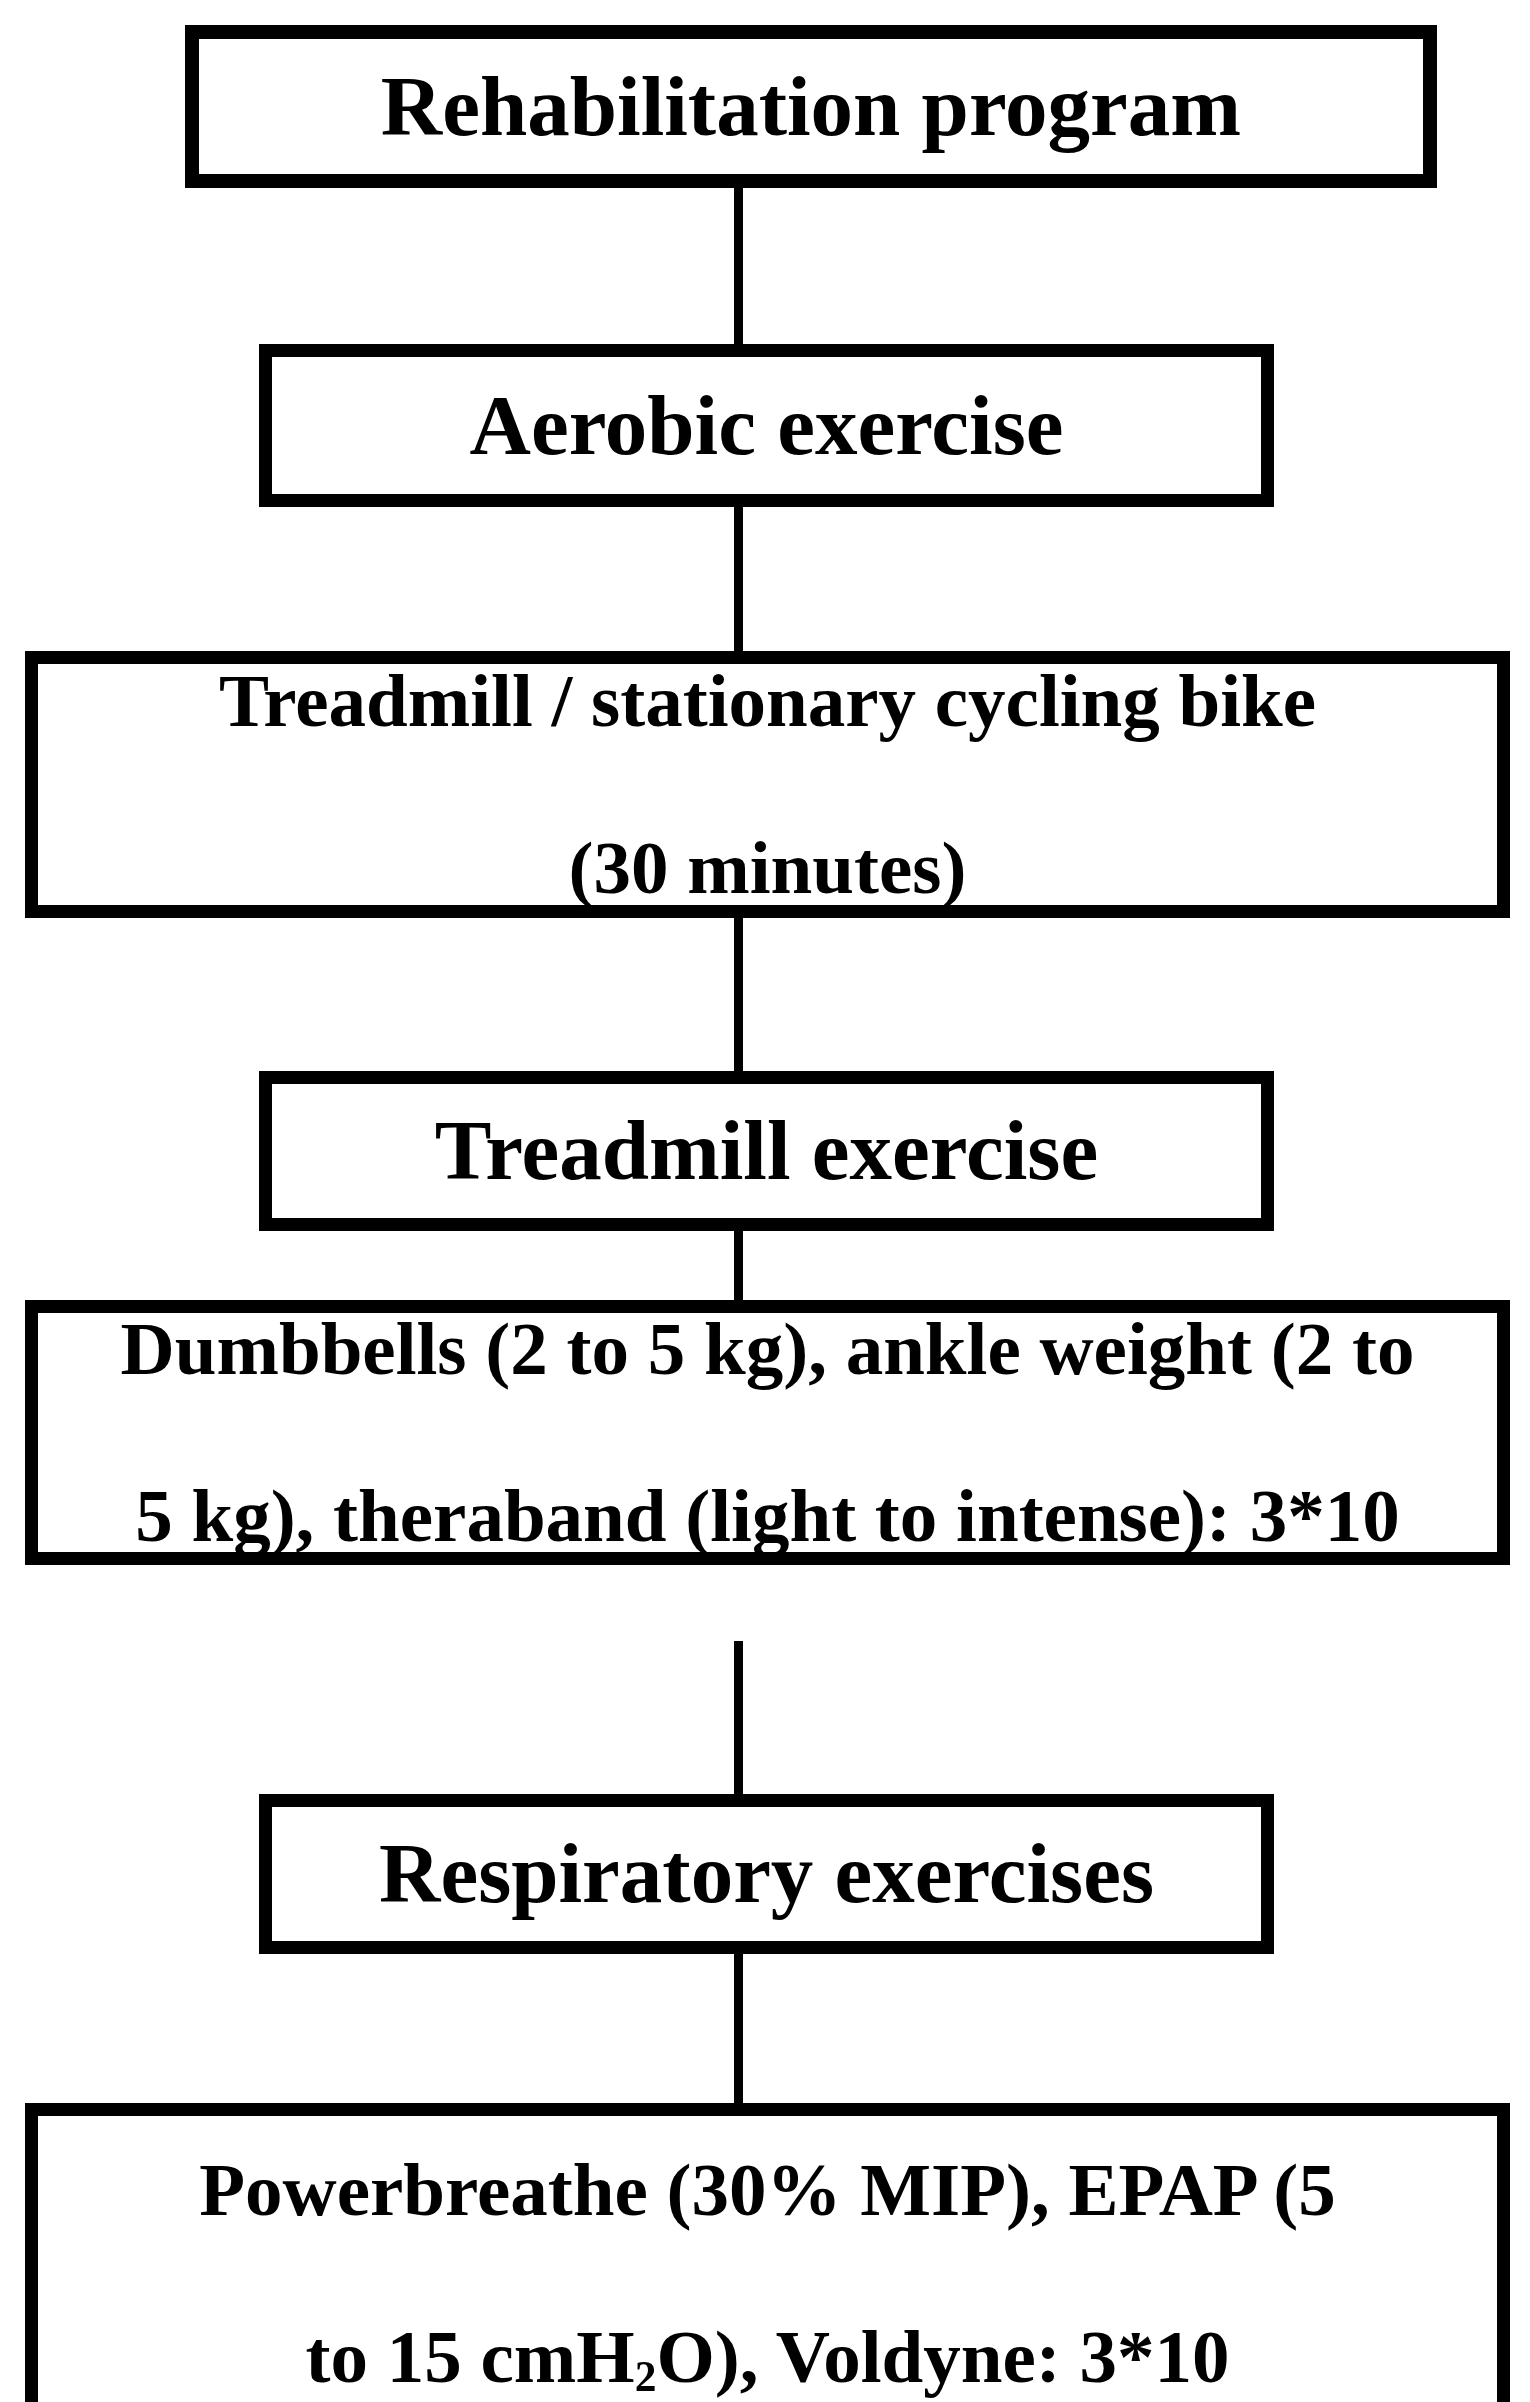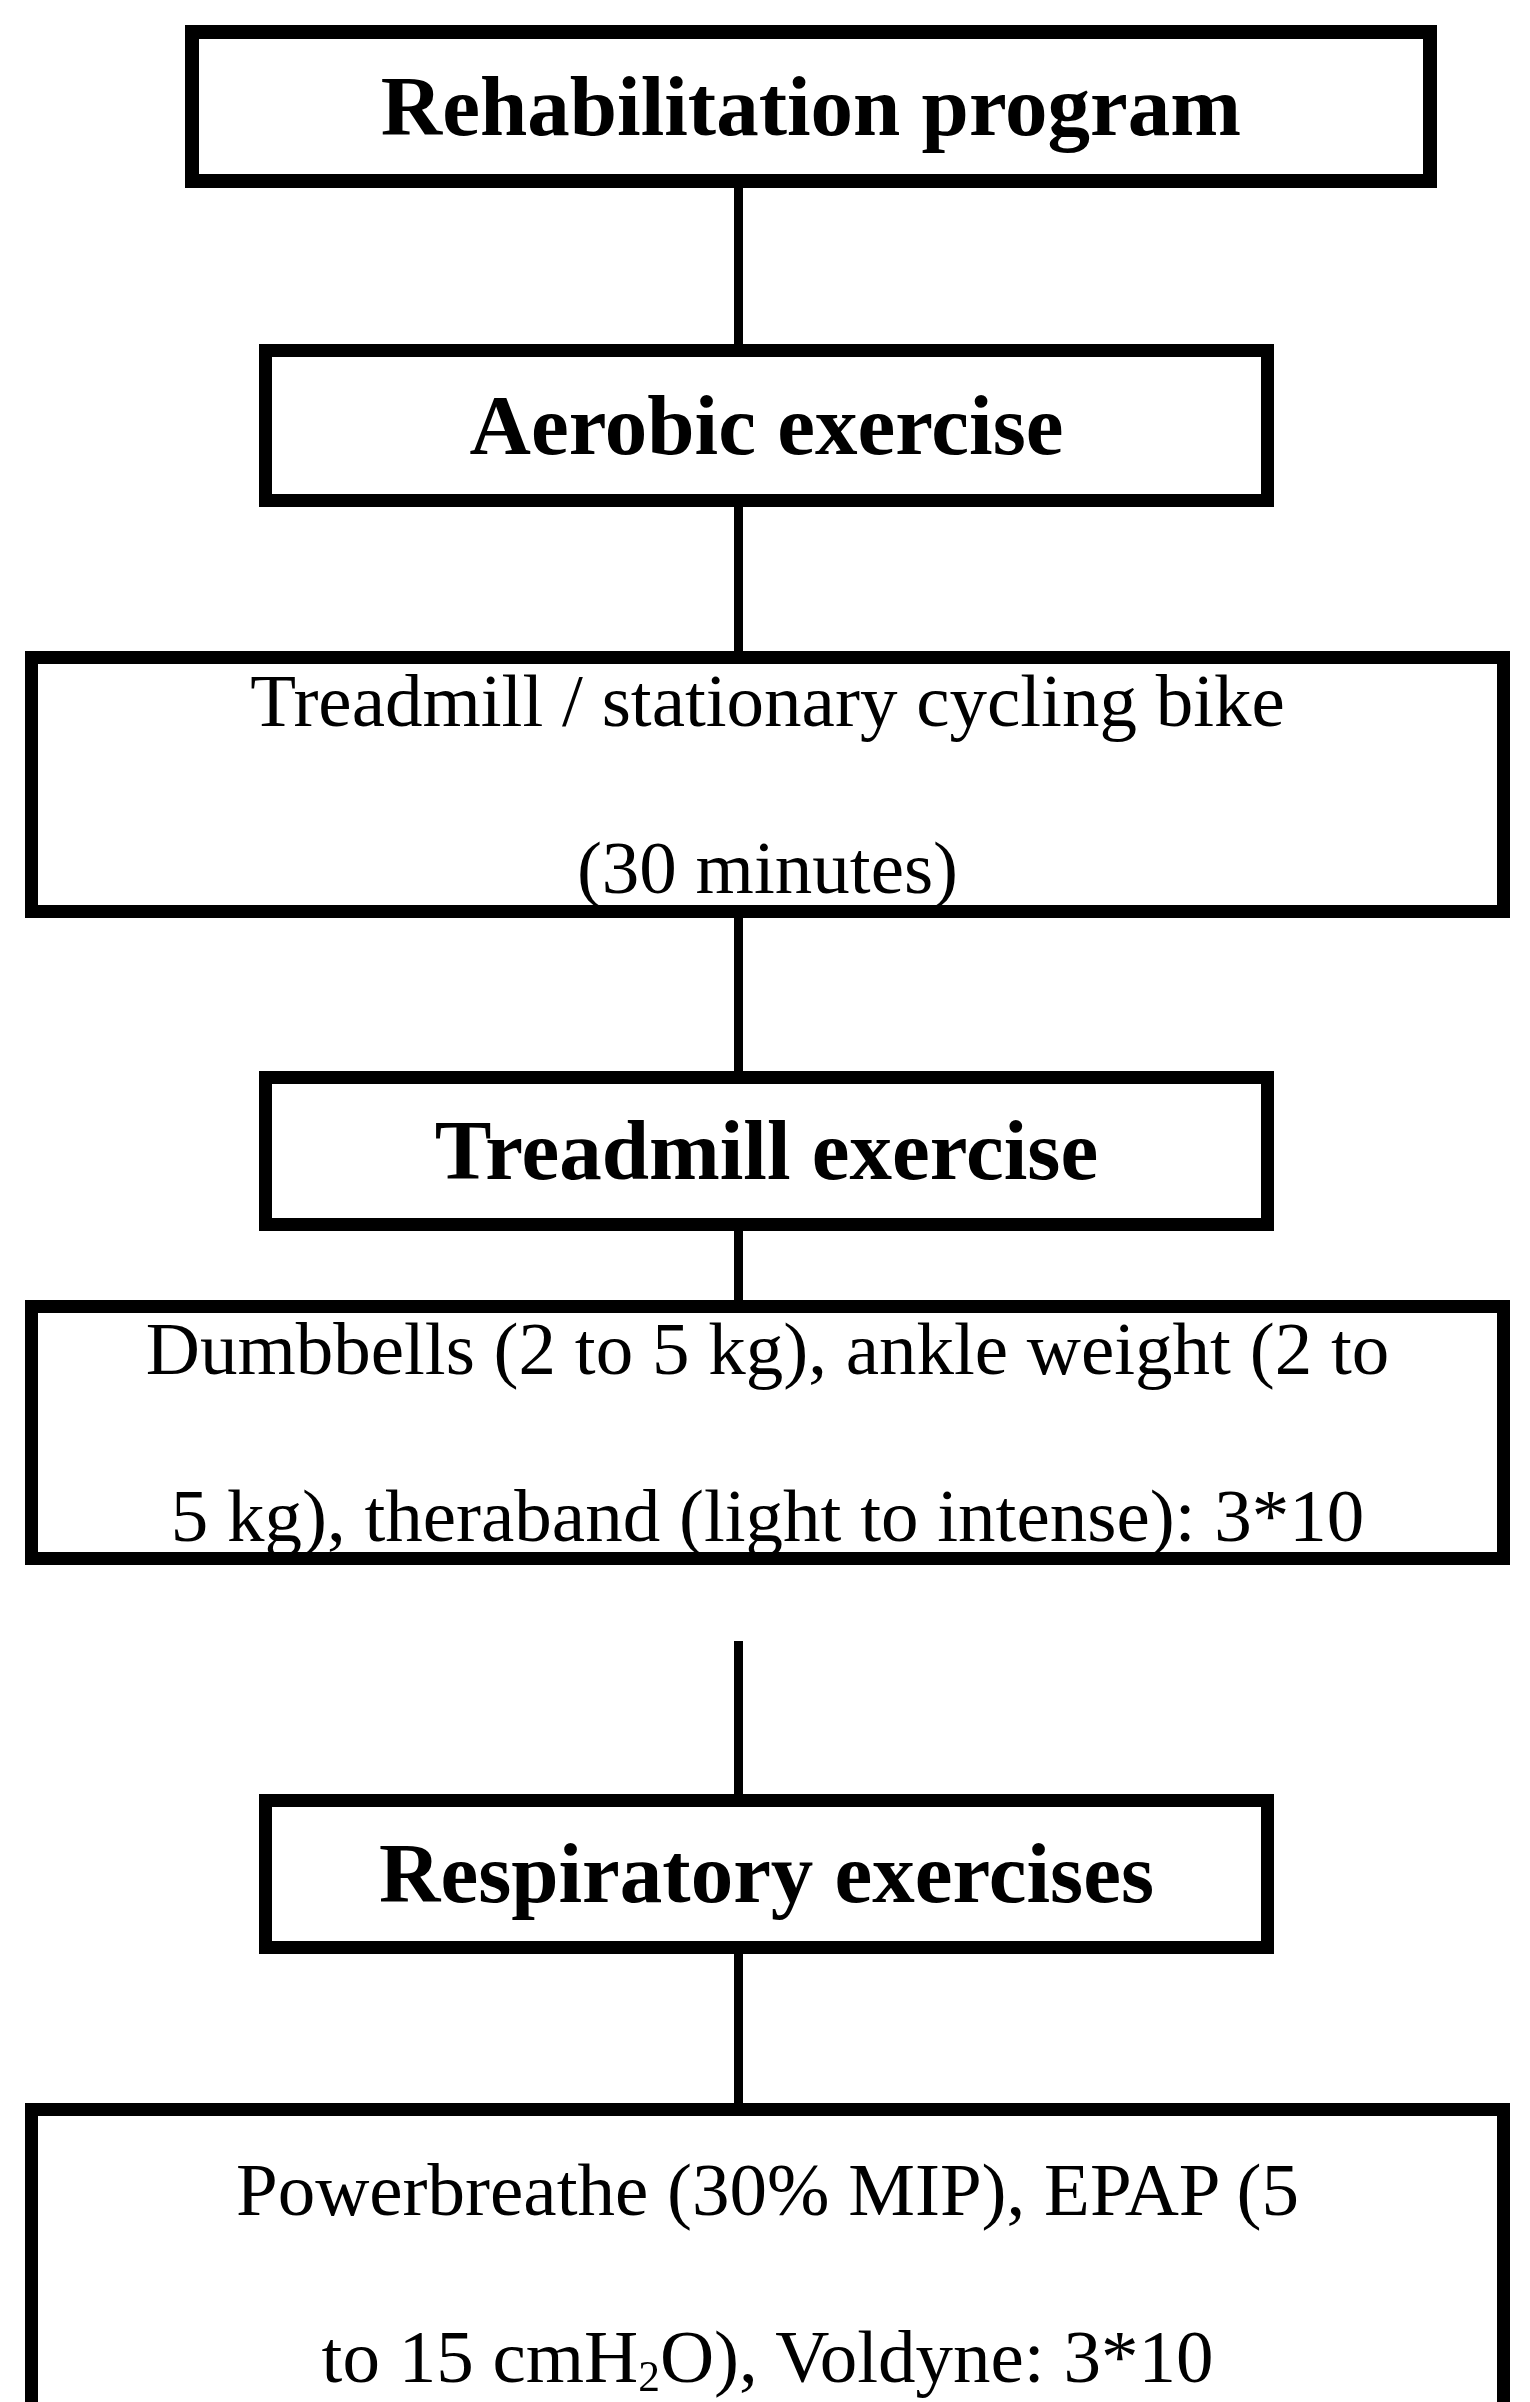--- a/index.html
+++ b/index.html
@@ -27,21 +27,21 @@
     justify-content: center;
     text-align: center;
     white-space: nowrap;
   }
   .node.heading {
     font-weight: bold;
     font-size: 85px;
     line-height: 1.1;
   }
   .node.detail {
-    font-weight: normal;
+    font-weight: bold;
     font-size: 75px;
     line-height: 1.58;
     gap: 48px;
   }
   .connector {
     position: absolute;
     left: 734px;
     width: 9px;
     background: #000000;
   }

